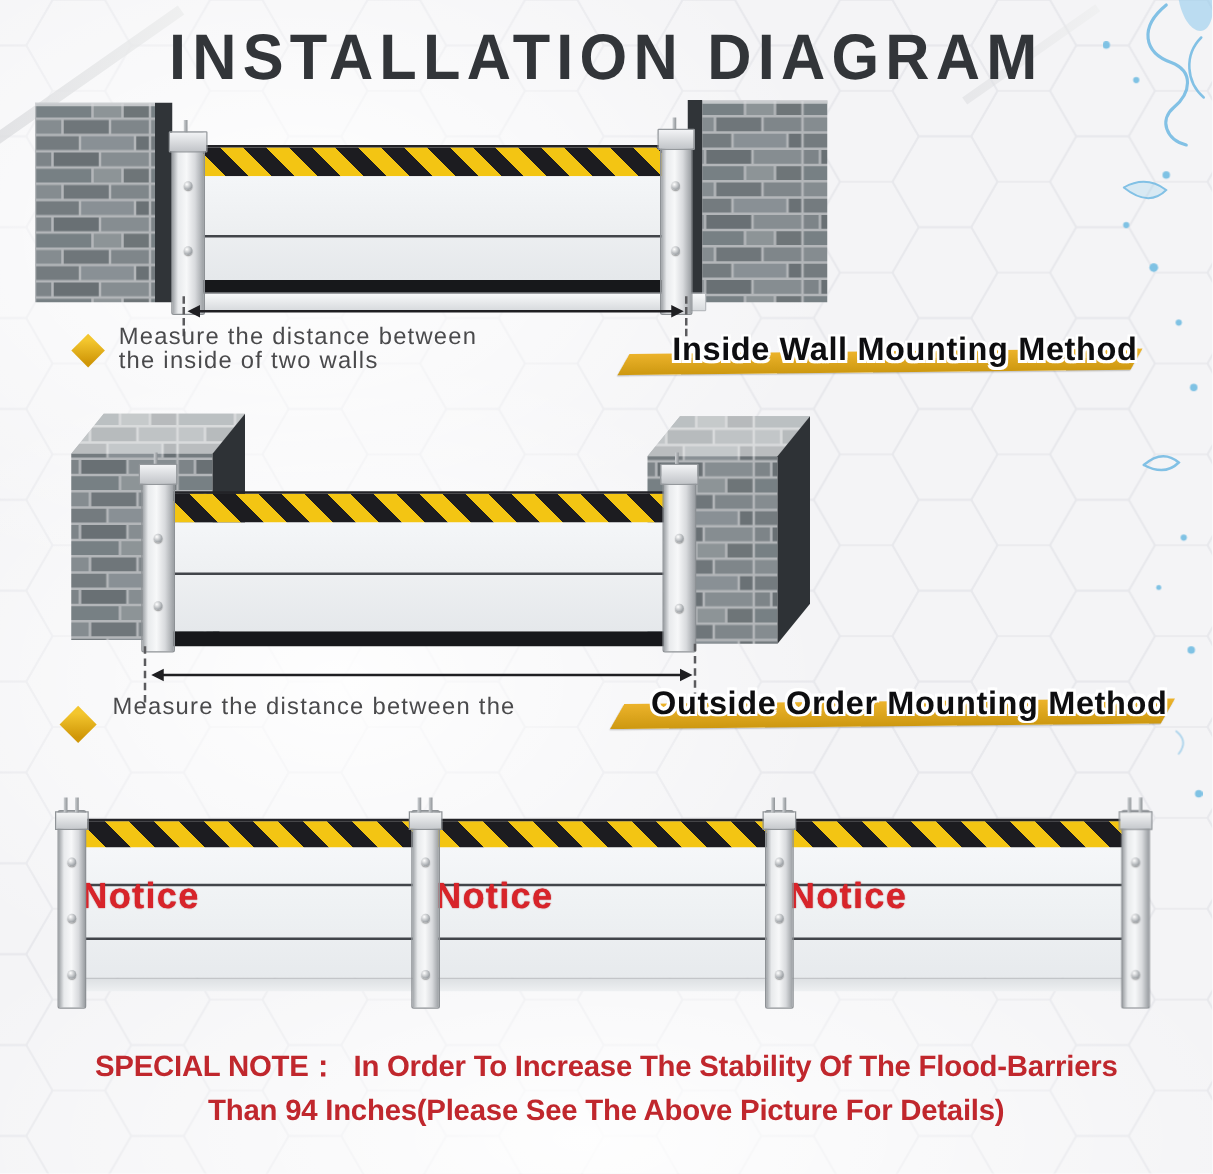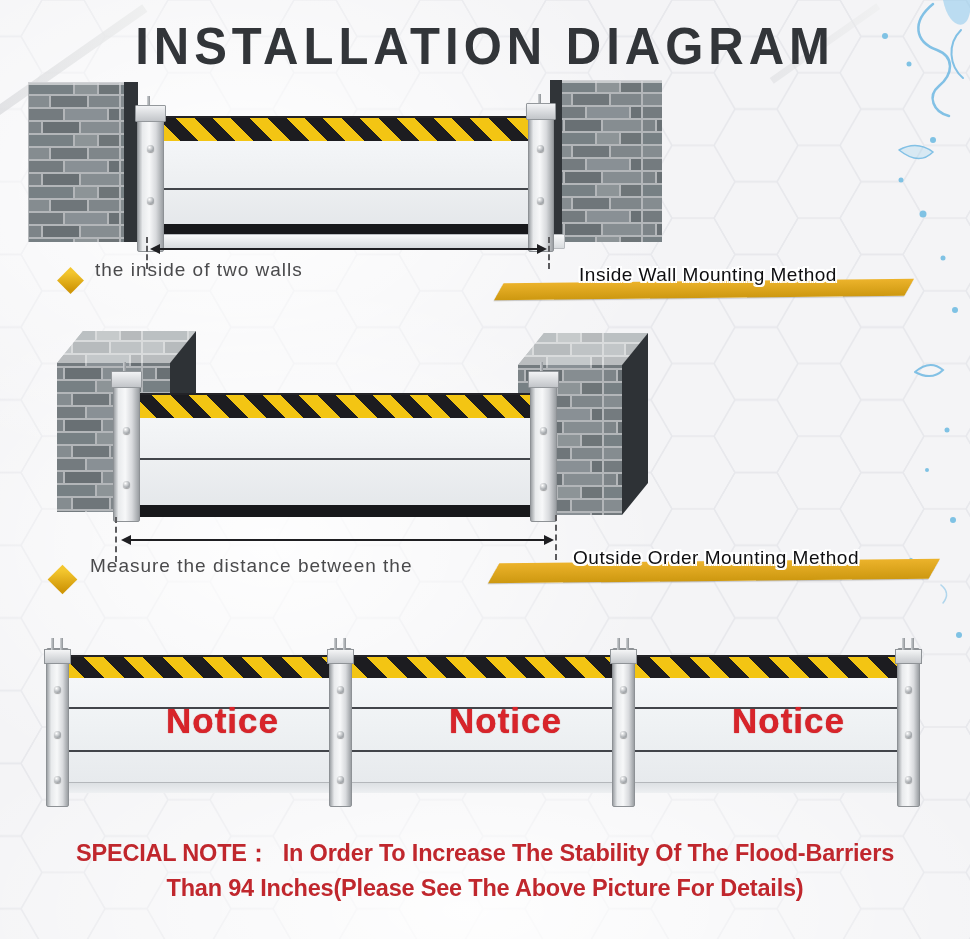--- a/index.html
+++ b/index.html
@@ -73,40 +73,39 @@
   }
   .caption{
     position:absolute;z-index:6;color:#4a4a4c;font-size:19px;line-height:19px;letter-spacing:1px;
   }
   .banner{
     position:absolute;z-index:5;transform:skewX(-30deg) rotate(-0.6deg);
     background:linear-gradient(180deg,#ecb32b,#cd9810);
     box-shadow:0 1px 1px rgba(0,0,0,.2);
   }
   .banner-label{
-    position:absolute;z-index:6;text-align:center;font-size:19px;font-weight:400;color:#0e0e10;
+    position:absolute;z-index:6;text-align:right;font-size:26px;font-weight:700;color:#0e0e10;
     letter-spacing:.5px;white-space:nowrap;
     text-shadow:-2px -2px 0 #fff,2px -2px 0 #fff,-2px 2px 0 #fff,2px 2px 0 #fff,0 -2px 0 #fff,0 2px 0 #fff,-2px 0 0 #fff,2px 0 0 #fff;
   }
   
   .bpanel{position:absolute;top:655px;height:138px;z-index:3;display:flex;flex-direction:column;}
   .bstripe{
     height:21px;border-top:2px solid #232327;
     background:repeating-linear-gradient(45deg,#f3c513 0 14px,#1c1c20 14px 28px);
   }
   .bbody{
     position:relative;height:107px;
     background:linear-gradient(180deg,#f5f7f9 0%,#eef1f3 50%,#e7eaed 100%);
   }
   .bedge{height:10px;background:linear-gradient(#dde0e3,#eef0f2);border-top:1px solid #b4b7bb;}
   .notice{
-    position:absolute;left:0;right:0;top:23px;text-align:center;z-index:4;
-    font-size:35px;font-weight:800;letter-spacing:1px;color:#d8242a;
+    position:absolute;left:0;right:0;top:23px;text-align:left;z-index:4;
+    font-size:29px;font-weight:800;letter-spacing:1px;color:#d8242a;
     text-shadow:0 0 1px #a81418;
-    padding-left:48px;
   }
   .bpost{
     position:absolute;top:648px;width:21px;height:157px;z-index:5;
     border:1px solid #8d9195;border-radius:2px;
     background:linear-gradient(90deg,#9ea2a6 0%,#e8eaec 20%,#f7f8f9 48%,#d8dadd 75%,#9b9fa3 100%);
   }
   .bcap{
     position:absolute;left:-3px;right:-3px;top:0;height:13px;
     background:linear-gradient(#f4f5f6,#c6c9cd);border:1px solid #8f9397;
   }
@@ -216,20 +215,21 @@
     <div class="ext" style="left:146px;top:237px;height:32px"></div>
     <div class="ext" style="left:548px;top:237px;height:32px"></div>
     <div class="dim" style="left:150px;top:249px;width:397px">
       <div class="dim-line"></div>
         <div class="ah ah-l"></div>
         <div class="ah ah-r"></div>
     </div>
 
     <div class="diamond" style="left:61px;top:271px"></div>
     <div class="caption" style="left:95px;top:260px">
+      <div>Measure the distance between</div>
       <div>the inside of two walls</div>
     </div>
     <div class="banner" style="left:500px;top:281px;width:408px;height:17px"></div>
     <div class="banner-label" style="left:506px;top:264px;width:404px">Inside Wall Mounting Method</div>
   </div>
 
   <div>
     <svg class="pillar" style="left:50px;top:328px" width="148" height="186">
       <polygon points="7,35 120,35 146,3 33,3" fill="url(#brickPat)"></polygon>
       <polygon points="7,35 120,35 146,3 33,3" fill="#ffffff" opacity="0.5"></polygon>

